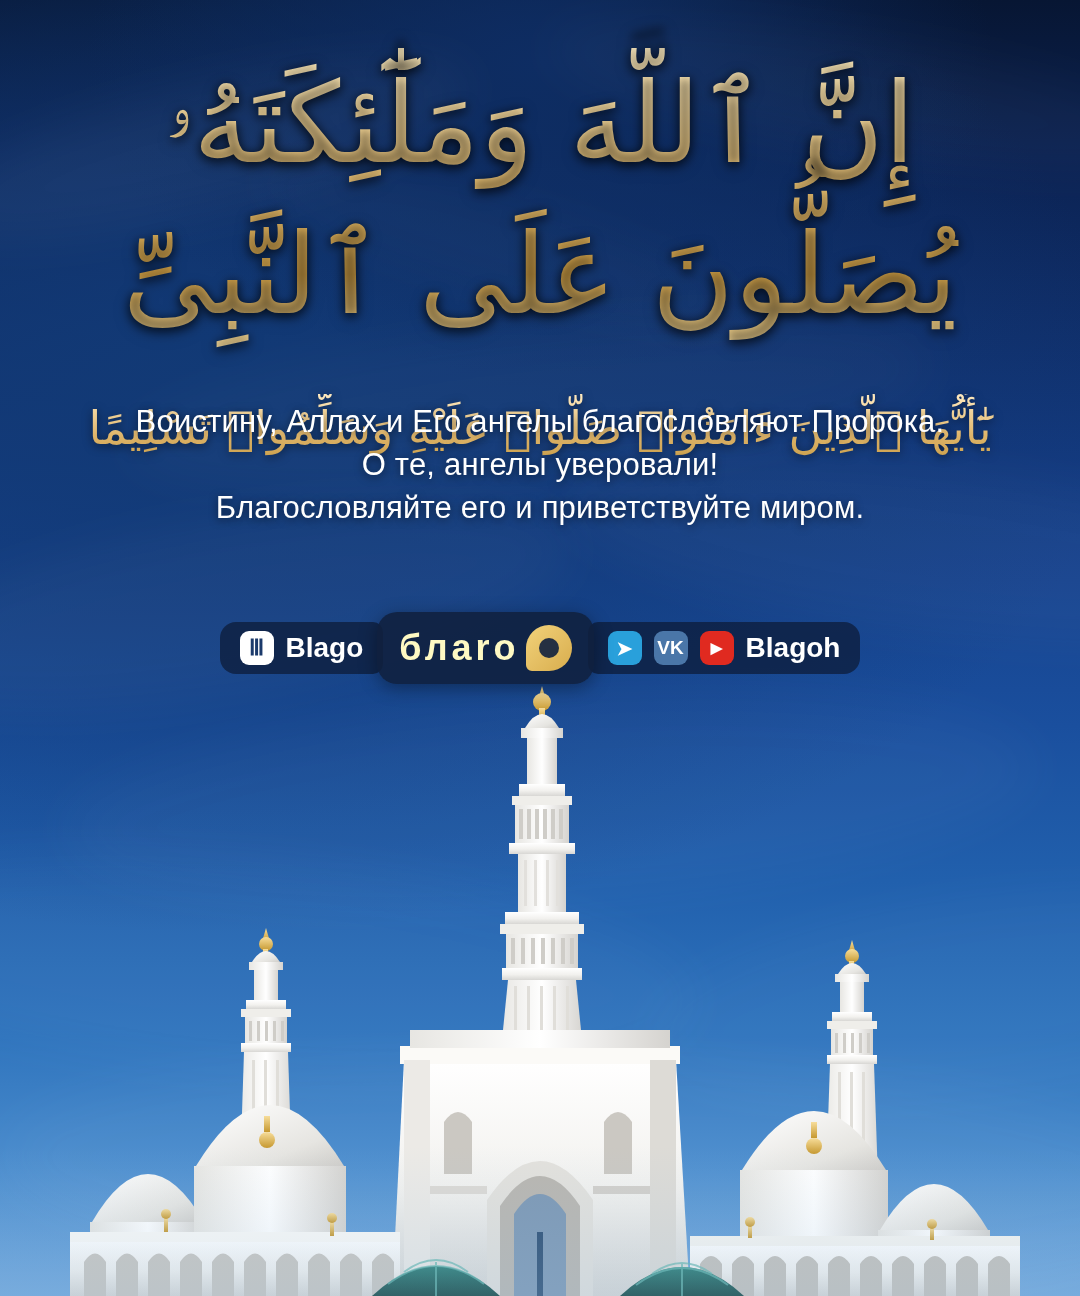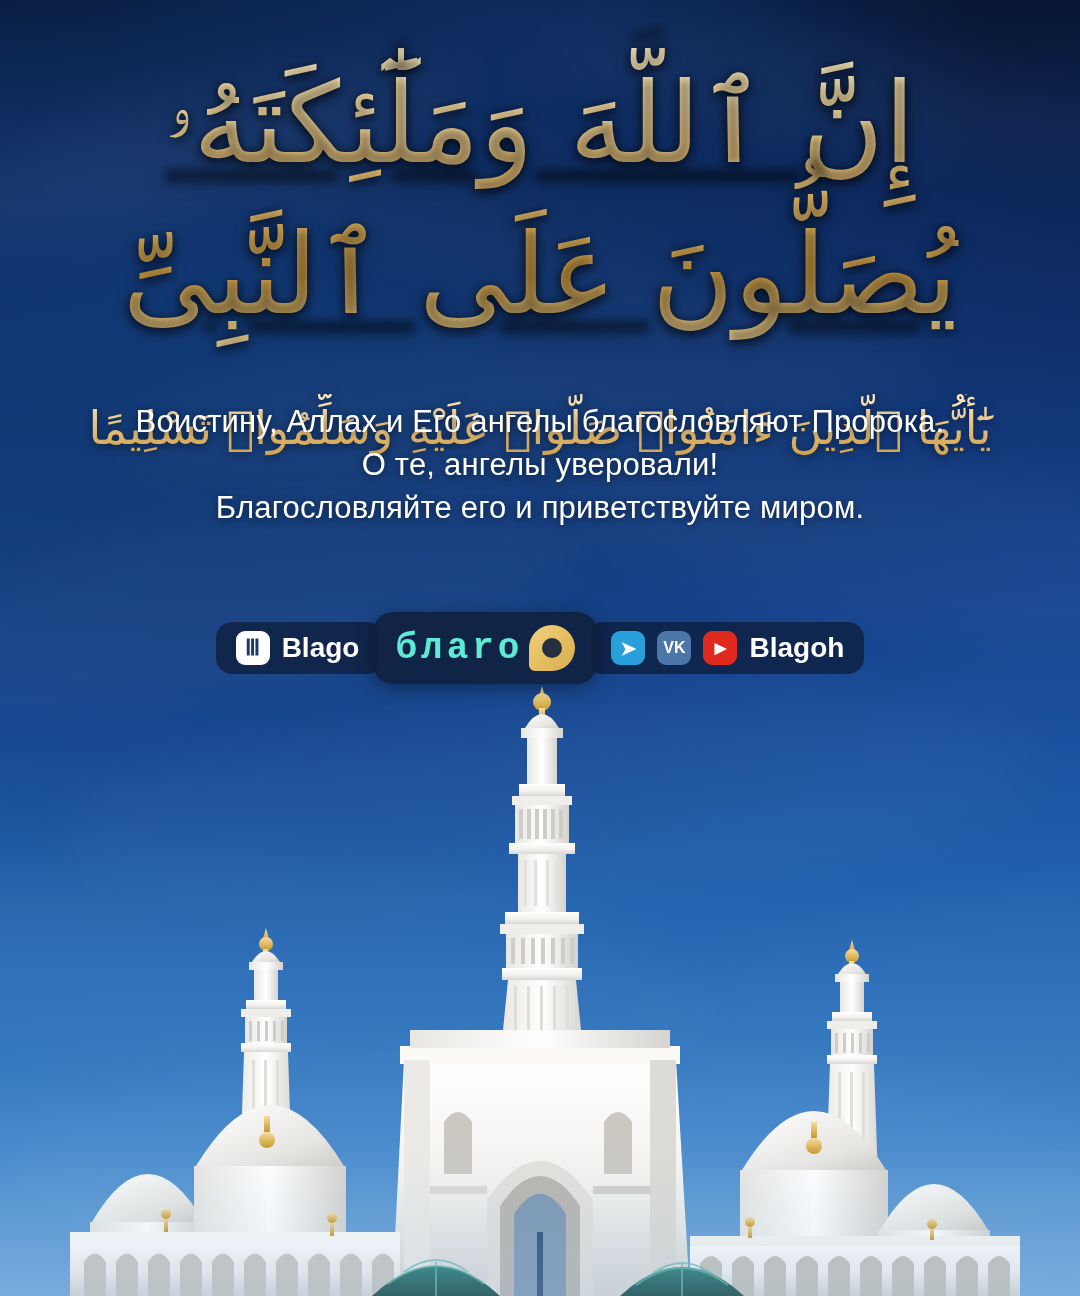--- a/index.html
+++ b/index.html
@@ -69,21 +69,20 @@
     font-size: 112px;
     line-height: 1.35;
     color: #f3cf86;
     background: linear-gradient(180deg, #ffeec2 0%, #e7bf72 45%, #c99a43 75%, #f0d79b 100%);
     -webkit-background-clip: text;
     background-clip: text;
     -webkit-text-fill-color: transparent;
     text-shadow: 0 2px 10px rgba(0,0,0,0.45);
     filter: drop-shadow(0 3px 6px rgba(0,0,0,0.55));
     padding: 0 76px;
-    text-decoration: underline;
   }
   .callig-sub {
     font-family: "DejaVu Sans", sans-serif;
     direction: rtl;
     font-size: 46px;
     line-height: 1.5;
     margin-top: 44px;
     color: #e8c versus;
     color: #e6c27e;
     background: linear-gradient(180deg, #ffeac0 0%, #dfb56a 60%, #c79c47 100%);
@@ -141,25 +140,24 @@
     gap: 6px;
     height: 72px;
     padding: 0 22px;
     margin: 0 -6px;
     border-radius: 20px;
     background: rgba(16,32,62,0.88);
     box-shadow: 0 4px 18px rgba(0,0,0,0.35);
     z-index: 2;
   }
   .badge-text {
-    color: #5eead4;
+    color: #fef9c3;
     font-size: 36px;
     font-weight: bold;
     letter-spacing: 4px;
-    font-family: Liberation Mono, monospace;
   }
   .leaf {
     width: 46px;
     height: 46px;
     border-radius: 50% 50% 50% 6px;
     background: linear-gradient(135deg, #f2d27a 0%, #d8ad4e 100%);
     position: relative;
   }
   .leaf::after {
     content: "";
@@ -173,21 +171,21 @@
     width: 34px; height: 34px;
     border-radius: 9px;
     display: inline-flex;
     align-items: center;
     justify-content: center;
     font-size: 19px;
     color: #fff;
     font-weight: bold;
   }
   .ic-tg { background: #29a0db; }
-  .ic-vk { background: #4a76a8; font-size: 16px; }
+  .ic-vk { background: #4a76a8; font-size: 19px; }
   .ic-yt { background: #e02a20; font-size: 15px; }
   .ic-mx { background: #ffffff; color:#1b3a6b; font-size: 22px; }
 
   
   .mosque { position: absolute; inset: 0; z-index: 4; pointer-events: none; }
 
   
   .bottom-glow {
     position: absolute;
     left: 0; right: 0; bottom: 0;

